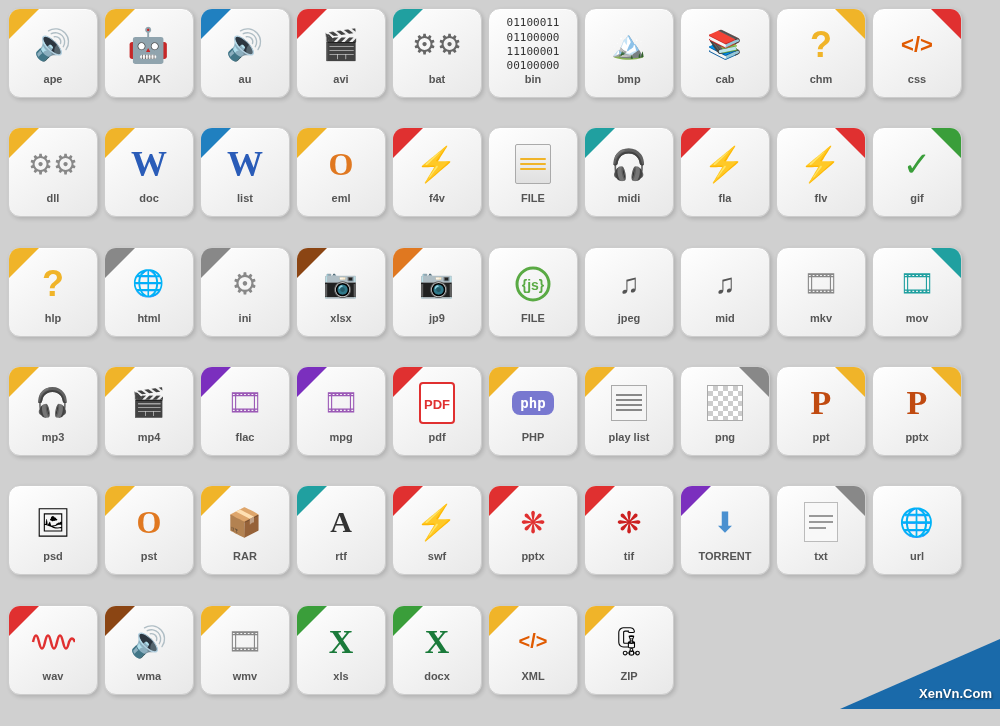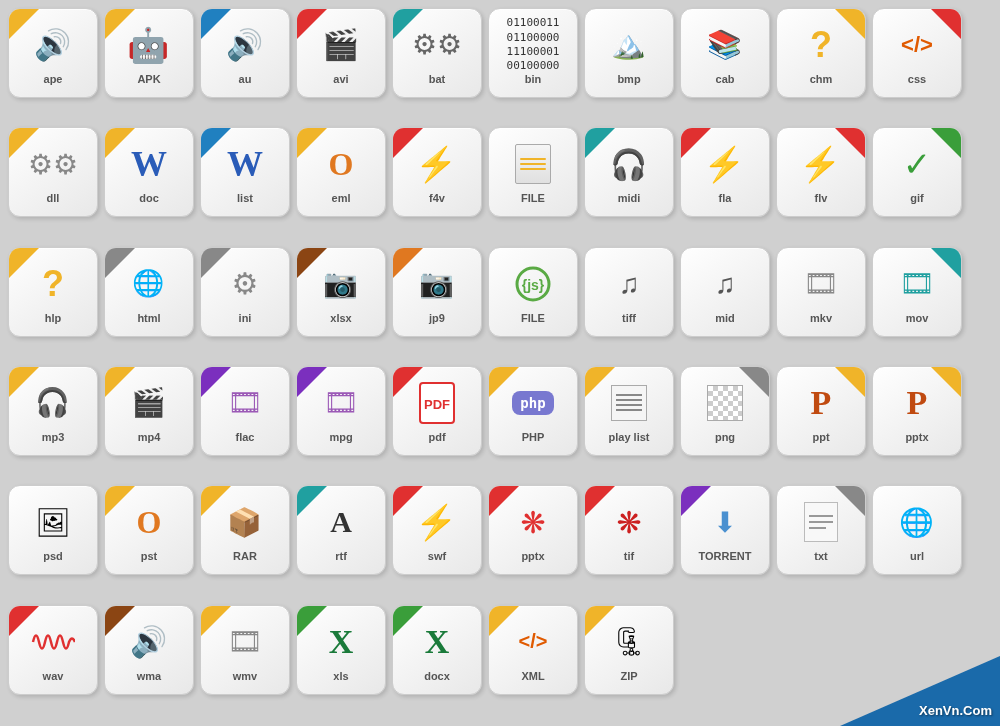--- a/index.html
+++ b/index.html
@@ -329,21 +329,21 @@
         <circle cx="20" cy="20" r="16" fill="none" stroke="#5aaa44" stroke-width="3"></circle>
         <text x="20" y="26" text-anchor="middle" fill="#5aaa44" font-size="14" font-weight="bold">{js}</text>
       </svg>
     </div>
     <div class="icon-label">FILE</div>
   </div>
 <div class="icon-cell">
     <div class="icon-graphic">
       <span style="color:#555;font-size:28px;">♫</span>
     </div>
-    <div class="icon-label">tiff</div>
+    <div class="icon-label">jpeg</div>
   </div>
 <div class="icon-cell">
     <div class="icon-graphic">
       <span style="color:#555;font-size:28px;">♫</span>
     </div>
     <div class="icon-label">mid</div>
   </div>
 <div class="icon-cell">
     <div class="icon-graphic">
       <span style="color:#888;font-size:28px;">🎞</span>
@@ -552,21 +552,21 @@
     </div>
     <div class="icon-label">XML</div>
   </div>
 <div class="icon-cell">
     <div class="ribbon ribbon-gold"></div>
     <div class="icon-graphic">
       <span style="font-size:28px;">🗜</span>
     </div>
     <div class="icon-label">ZIP</div>
   </div>
-<div style="position: fixed; bottom: 0px; right: 0px; width: 160px; height: 70px; overflow: hidden; pointer-events: none; z-index: 999;">
+<div style="position: fixed; bottom: 17px; right: 0px; width: 160px; height: 70px; overflow: hidden; pointer-events: none; z-index: 999;">
   <div style="
     position: absolute;
     bottom: 0;
     right: 0;
     width: 0;
     height: 0;
     border-style: solid;
     border-width: 0 0 70px 160px;
     border-color: transparent transparent #1a6aaa transparent;
   "></div>

